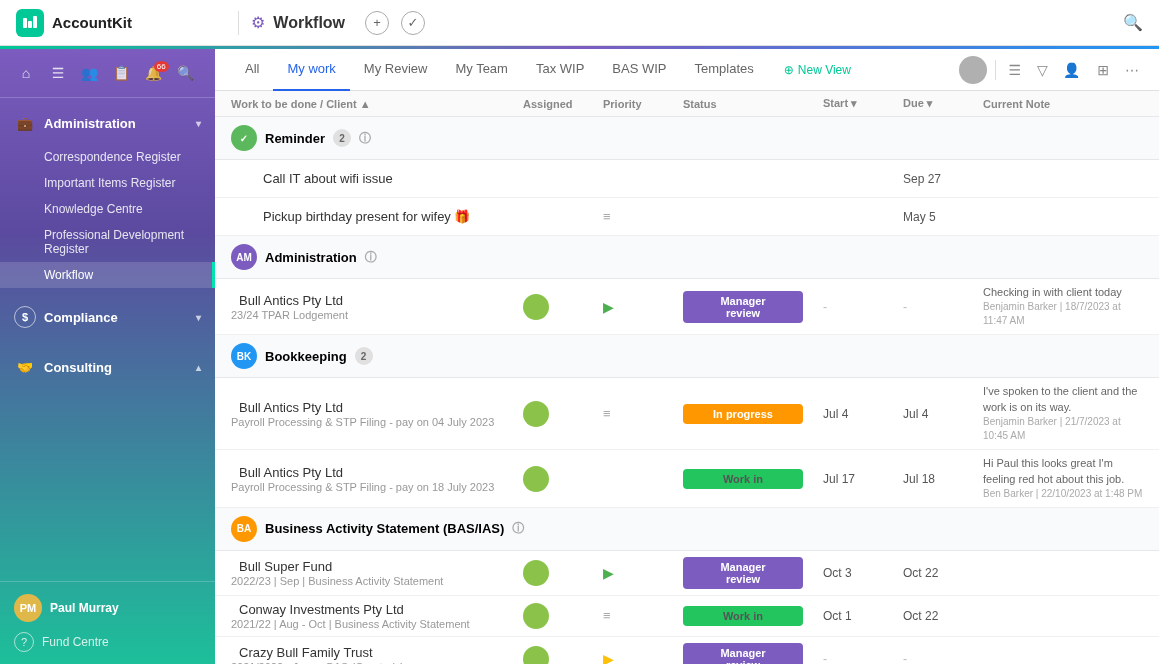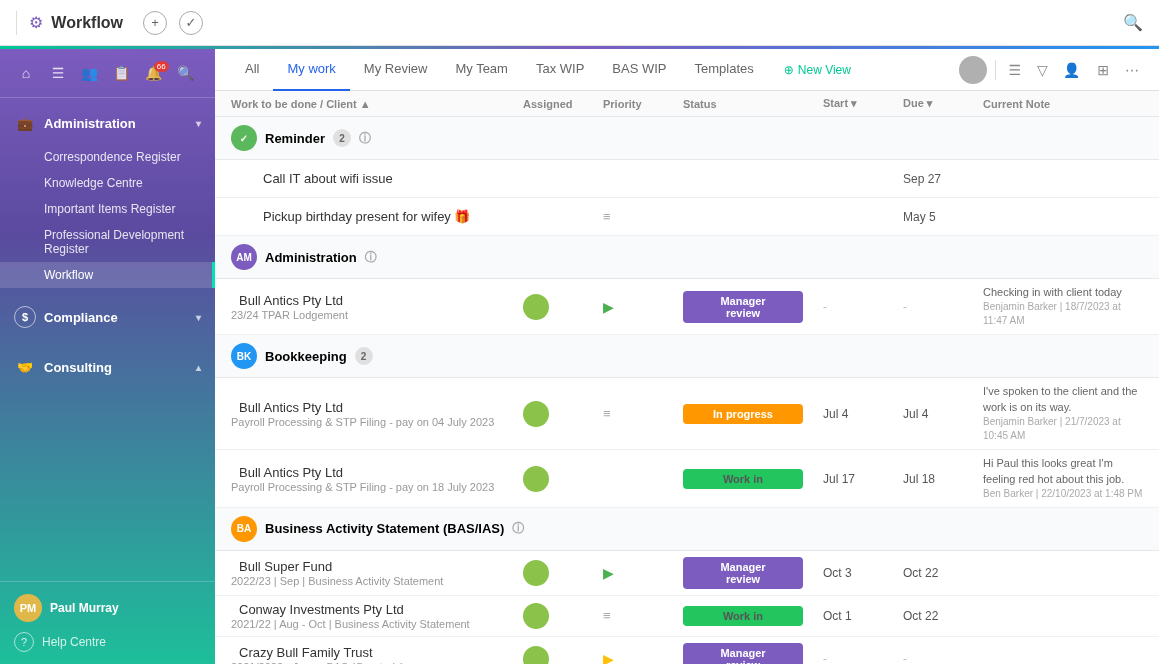--- a/index.html
+++ b/index.html
@@ -141,20 +141,30 @@
     .table-container::-webkit-scrollbar { width: 6px; }
     .table-container::-webkit-scrollbar-thumb { background: #ccc; border-radius: 3px; }
 
     
     .top-gradient { height: 3px; background: linear-gradient(90deg, #00c896, #7c5cbf, #2196f3); flex-shrink: 0; }
   </style>
 </head>
 <body>
 
 <div class="top-header">
+  <div class="logo-area">
+    <div class="logo-icon">
+      <svg width="18" height="18" viewBox="0 0 18 18" fill="none">
+        <rect x="2" y="4" width="4" height="10" rx="1" fill="white"></rect>
+        <rect x="7" y="7" width="4" height="7" rx="1" fill="white"></rect>
+        <rect x="12" y="2" width="4" height="12" rx="1" fill="white"></rect>
+      </svg>
+    </div>
+    <span class="logo-text">AccountKit</span>
+  </div>
   <div class="header-divider"></div>
   <div class="workflow-area">
     <span class="workflow-icon">⚙</span>
     <span class="workflow-title">Workflow</span>
   </div>
   <div class="header-actions">
     <div class="header-action-btn">+</div>
     <div class="header-action-btn">✓</div>
   </div>
   <div class="header-spacer"></div>
@@ -178,22 +188,22 @@
     </div>
 
     <div class="sidebar-section">
       <div class="sidebar-section-header">
         <div class="sidebar-section-icon">💼</div>
         <span class="sidebar-section-label">Administration</span>
         <span class="sidebar-chevron">▾</span>
       </div>
       <div>
         <div class="sidebar-sub-item">Correspondence Register</div>
+        <div class="sidebar-sub-item">Important Items Register</div>
         <div class="sidebar-sub-item">Knowledge Centre</div>
-        <div class="sidebar-sub-item">Important Items Register</div>
         <div class="sidebar-sub-item">Professional Development Register</div>
         <div class="sidebar-sub-item active">Workflow</div>
       </div>
     </div>
 
     <div class="sidebar-section">
       <div class="sidebar-section-header">
         <div class="sidebar-section-icon" style="border:1.5px solid rgba(255,255,255,0.6);border-radius:50%;width:22px;height:22px;display:flex;align-items:center;justify-content:center;font-size:11px;">$</div>
         <span class="sidebar-section-label">Compliance</span>
         <span class="sidebar-chevron">▾</span>
@@ -208,21 +218,21 @@
       </div>
     </div>
 
     <div class="sidebar-footer">
       <div class="sidebar-user">
         <div class="sidebar-avatar">PM</div>
         <span>Paul Murray</span>
       </div>
       <div class="sidebar-help">
         <div class="help-icon">?</div>
-        <span>Help Centre</span>
+        <span>Fund Centre</span>
       </div>
     </div>
   </div>
 
   <div class="content-area">
 
     <div class="tabs-bar">
       <div class="tab">All</div>
       <div class="tab active">My work</div>
       <div class="tab">My Review</div>

